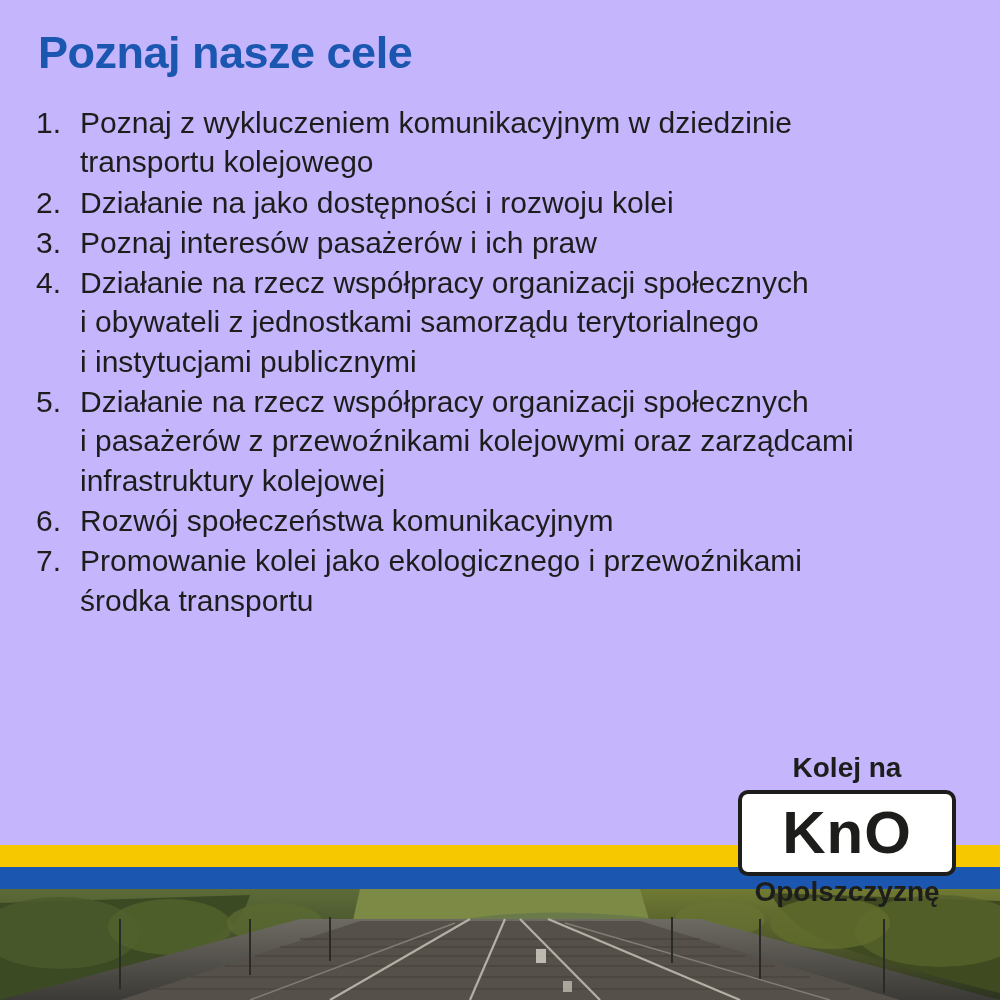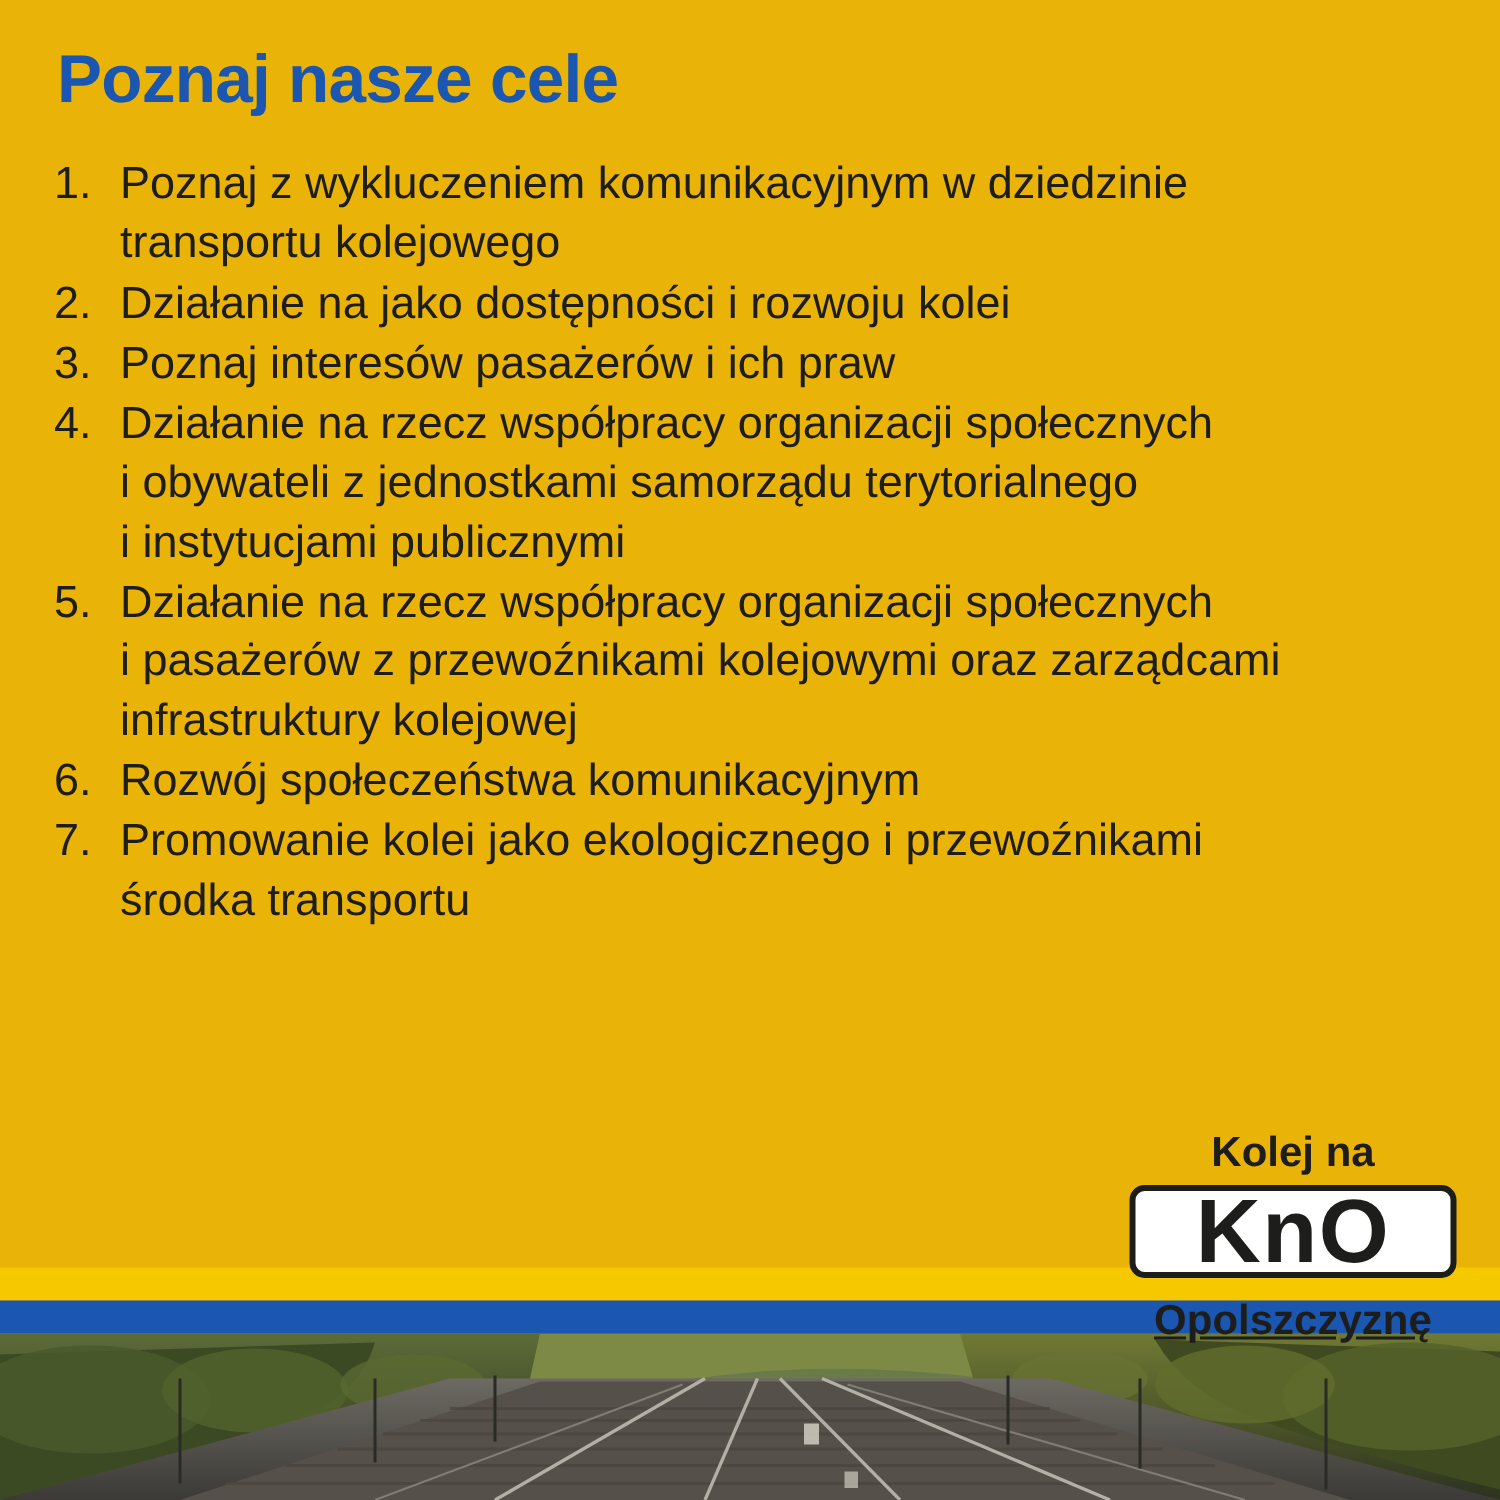--- a/index.html
+++ b/index.html
@@ -13,21 +13,21 @@
   body {
     font-family: "Liberation Sans", sans-serif;
     background: #ffffff;
     position: relative;
   }
 
   .poster {
     position: relative;
     width: 1000px;
     height: 1000px;
-    background: #eab308;
+    background: #c4b5fd;
     overflow: hidden;
   }
 
   
   .heading {
     position: absolute;
     left: 38px;
     top: 28px;
     font-size: 45px;
     font-weight: bold;
@@ -94,62 +94,61 @@
     height: 111px;
     overflow: hidden;
     background: #2c3327;
   }
 
   .photo svg { display: block; }
 
   
   .logo-block {
     position: absolute;
-    right: 12px;
+    right: 27px;
     top: 752px;
     width: 252px;
     text-align: center;
     z-index: 5;
   }
 
   .logo-top {
     font-size: 28px;
     font-weight: bold;
     color: #1d1d1b;
     line-height: 1.15;
     margin-bottom: 6px;
   }
 
   .logo-plate {
     background: #ffffff;
     border: 4px solid #1d1d1b;
     border-radius: 10px;
     width: 218px;
-    height: 62px;
+    height: 86px;
     margin: 0 auto;
     display: flex;
     align-items: center;
     justify-content: center;
   }
 
   .logo-plate-text {
     font-size: 60px;
     font-weight: bold;
     color: #1d1d1b;
     letter-spacing: 1px;
     line-height: 1;
   }
 
   .logo-bottom {
     font-size: 28px;
     font-weight: bold;
     color: #1d1d1b;
     line-height: 1.15;
-    margin-top: 12px;
-    text-decoration: underline;
+    margin-top: 0;
   }
 </style>
 </head>
 <body>
 
 <div class="poster">
 
   <h1 class="heading">Poznaj nasze cele</h1>
 
   <ul class="goals">

